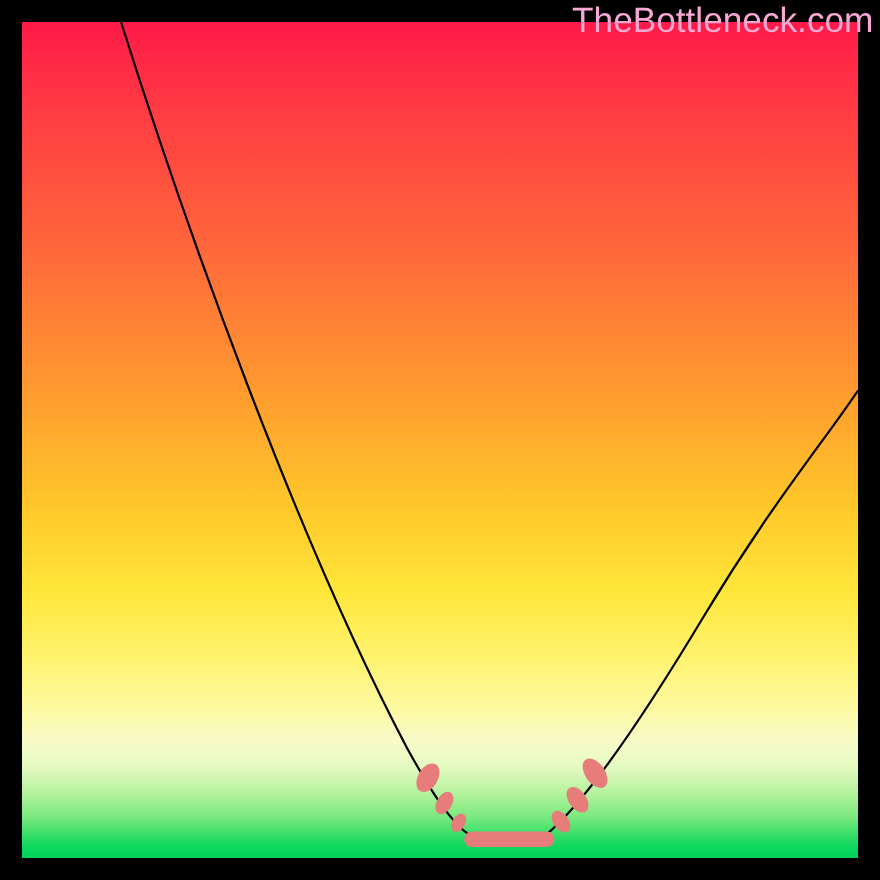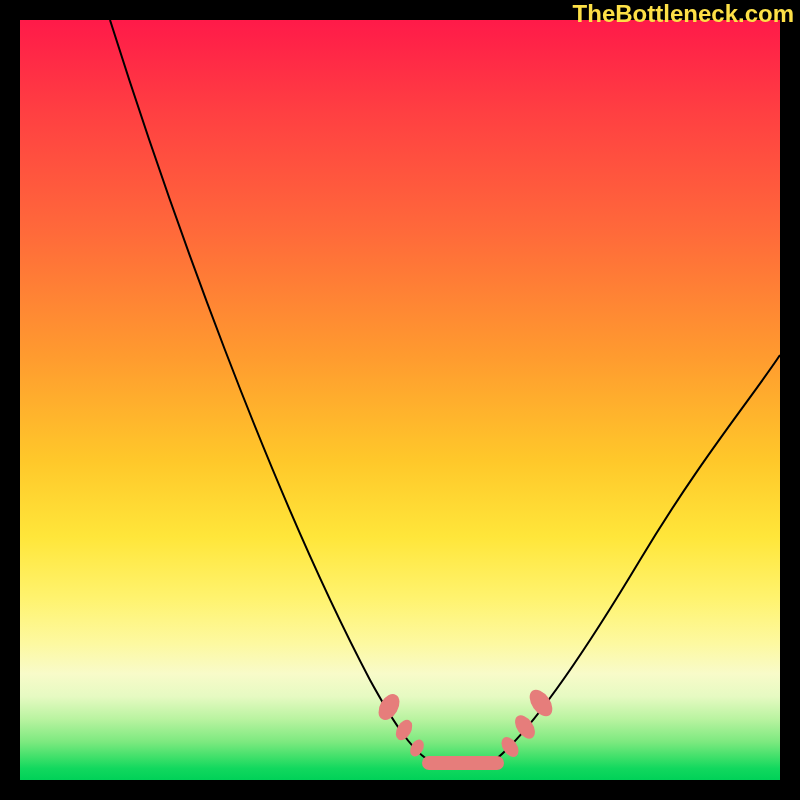--- a/index.html
+++ b/index.html
@@ -38,24 +38,23 @@
       #3fe06a 97%,
       #11d85e 98.5%,
       #00d158 100%
     );
   }
   .watermark {
     position: absolute;
     top: 0;
     right: 6px;
     font-family: Arial, Helvetica, sans-serif;
-    font-size: 24px;
-    color: #fde047;
+    font-size: 32px;
+    color: #f9a8d4;
     user-select: none;
-    font-weight: bold;
   }
   .curve-layer {
     position: absolute;
     inset: 0;
   }
   .pink {
     fill: #e67d7b;
   }
   .line {
     fill: none;

